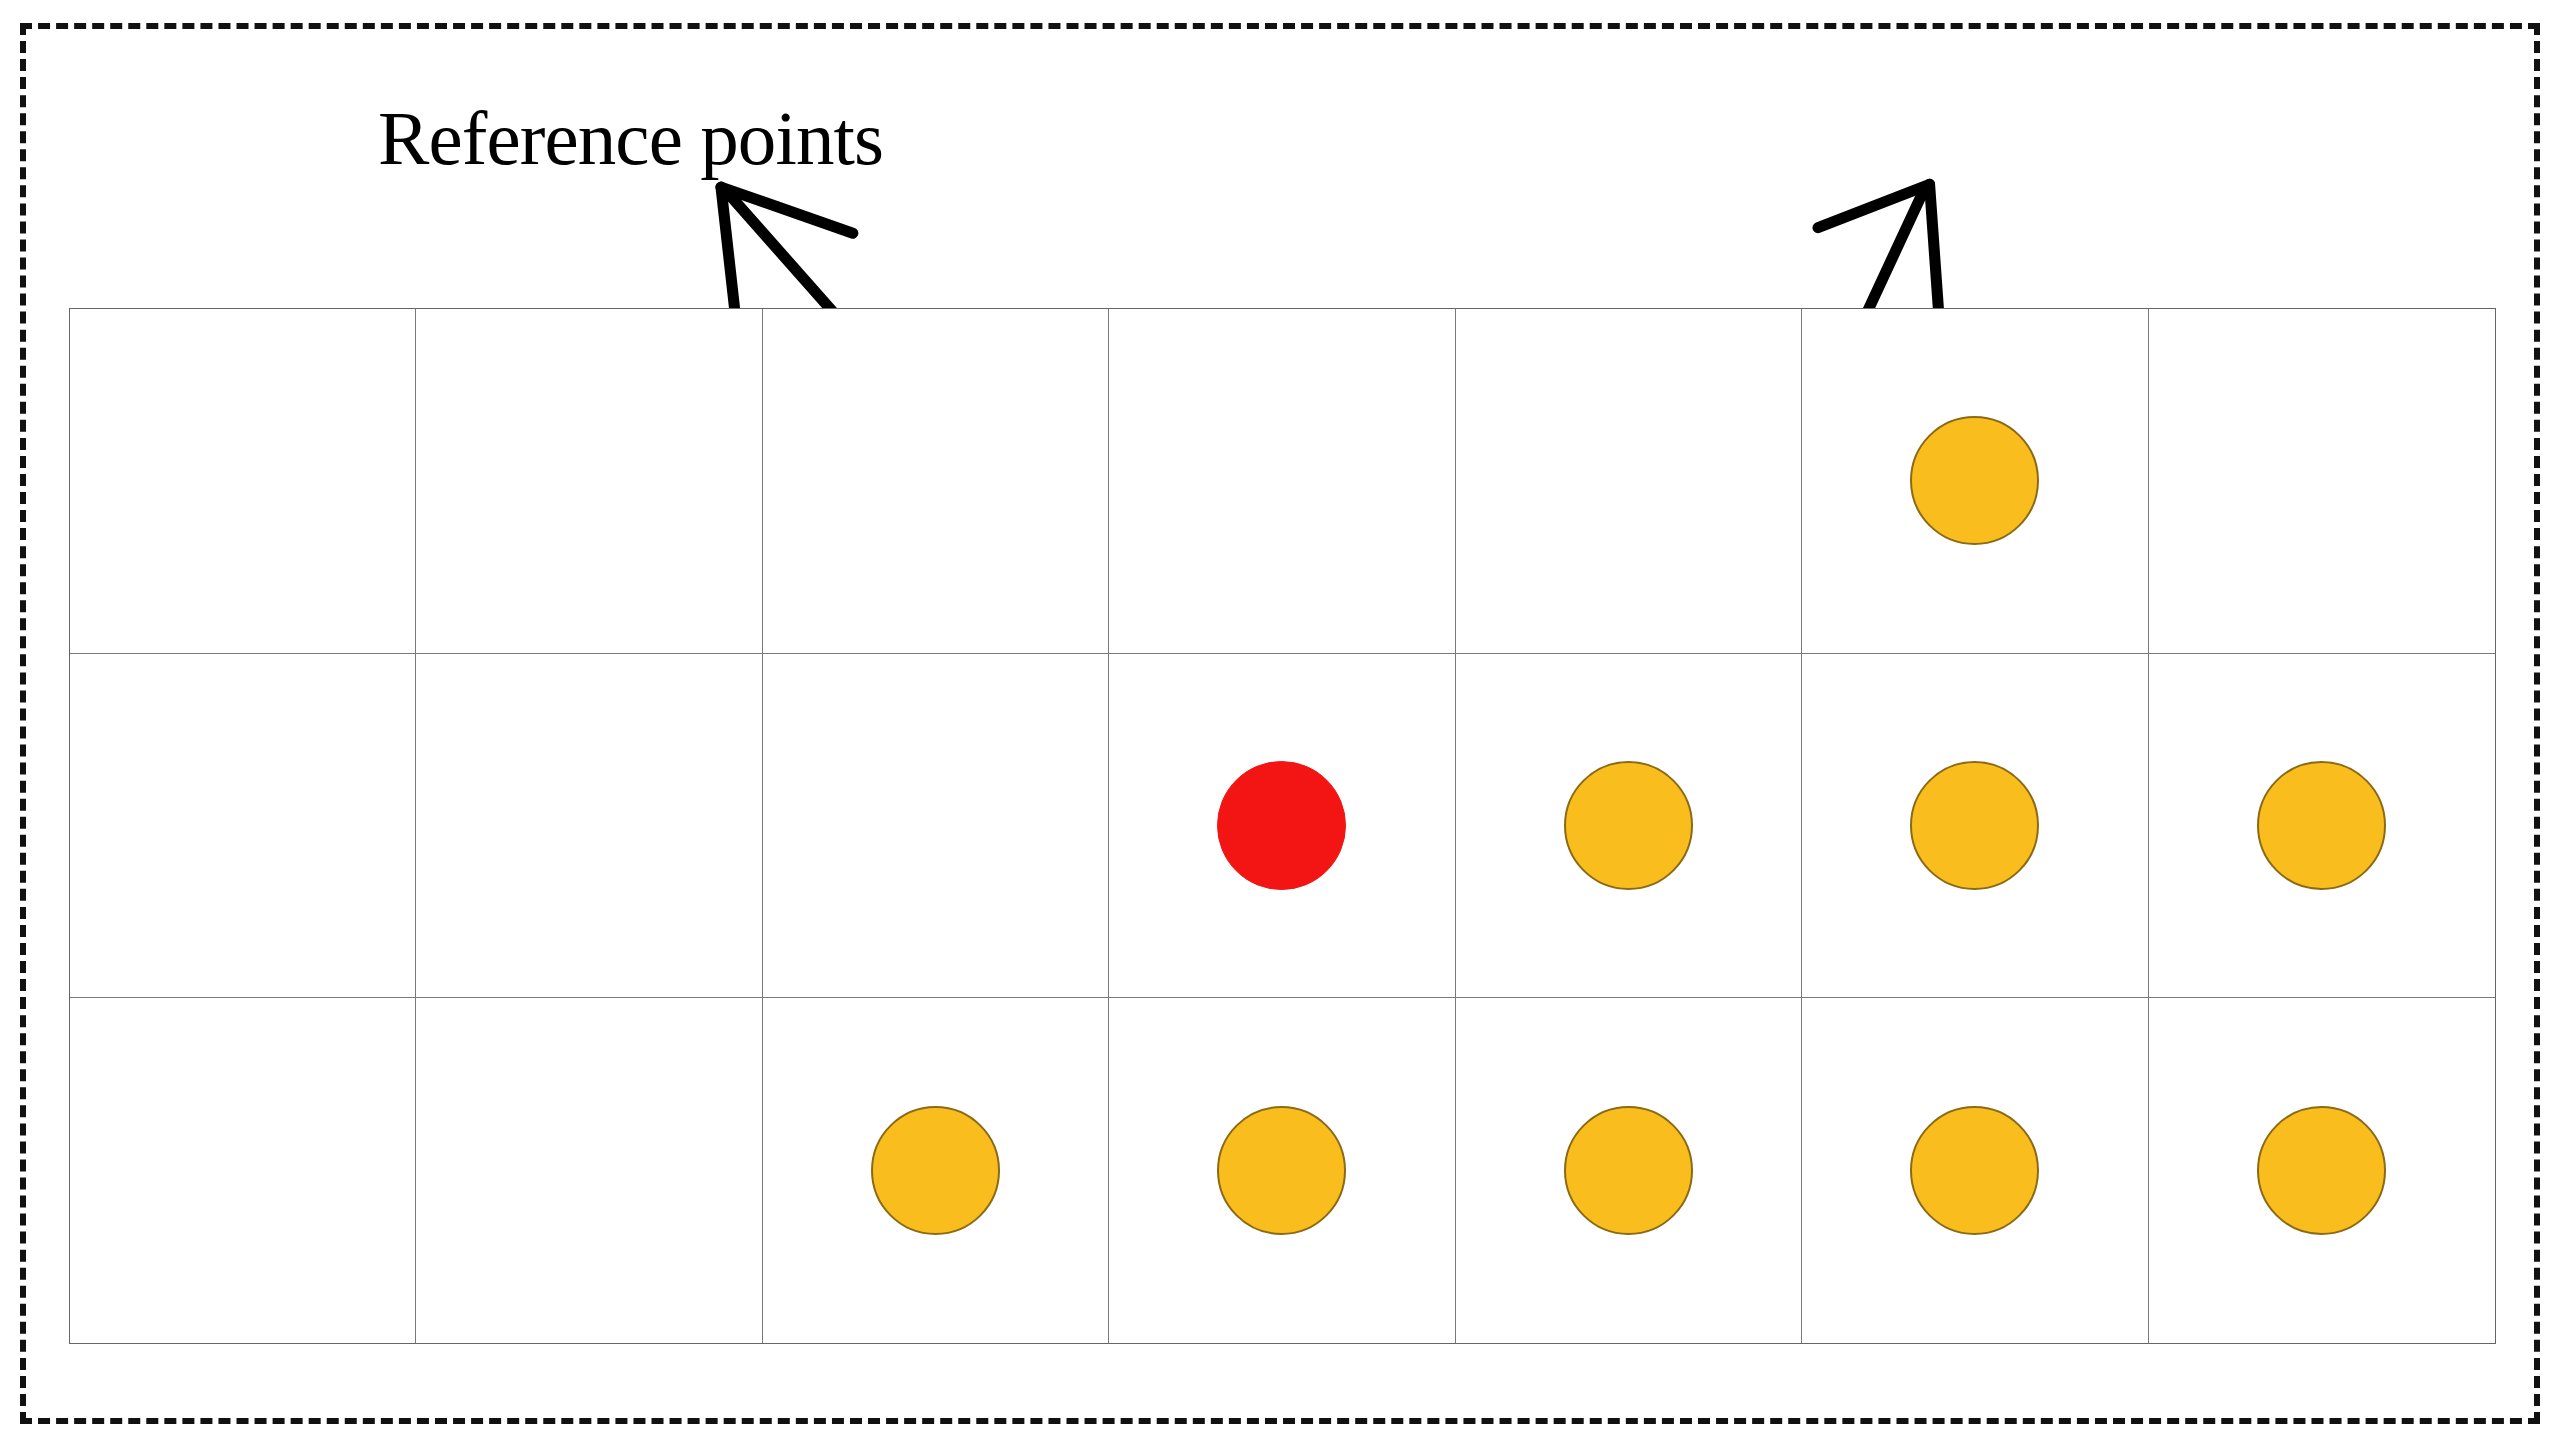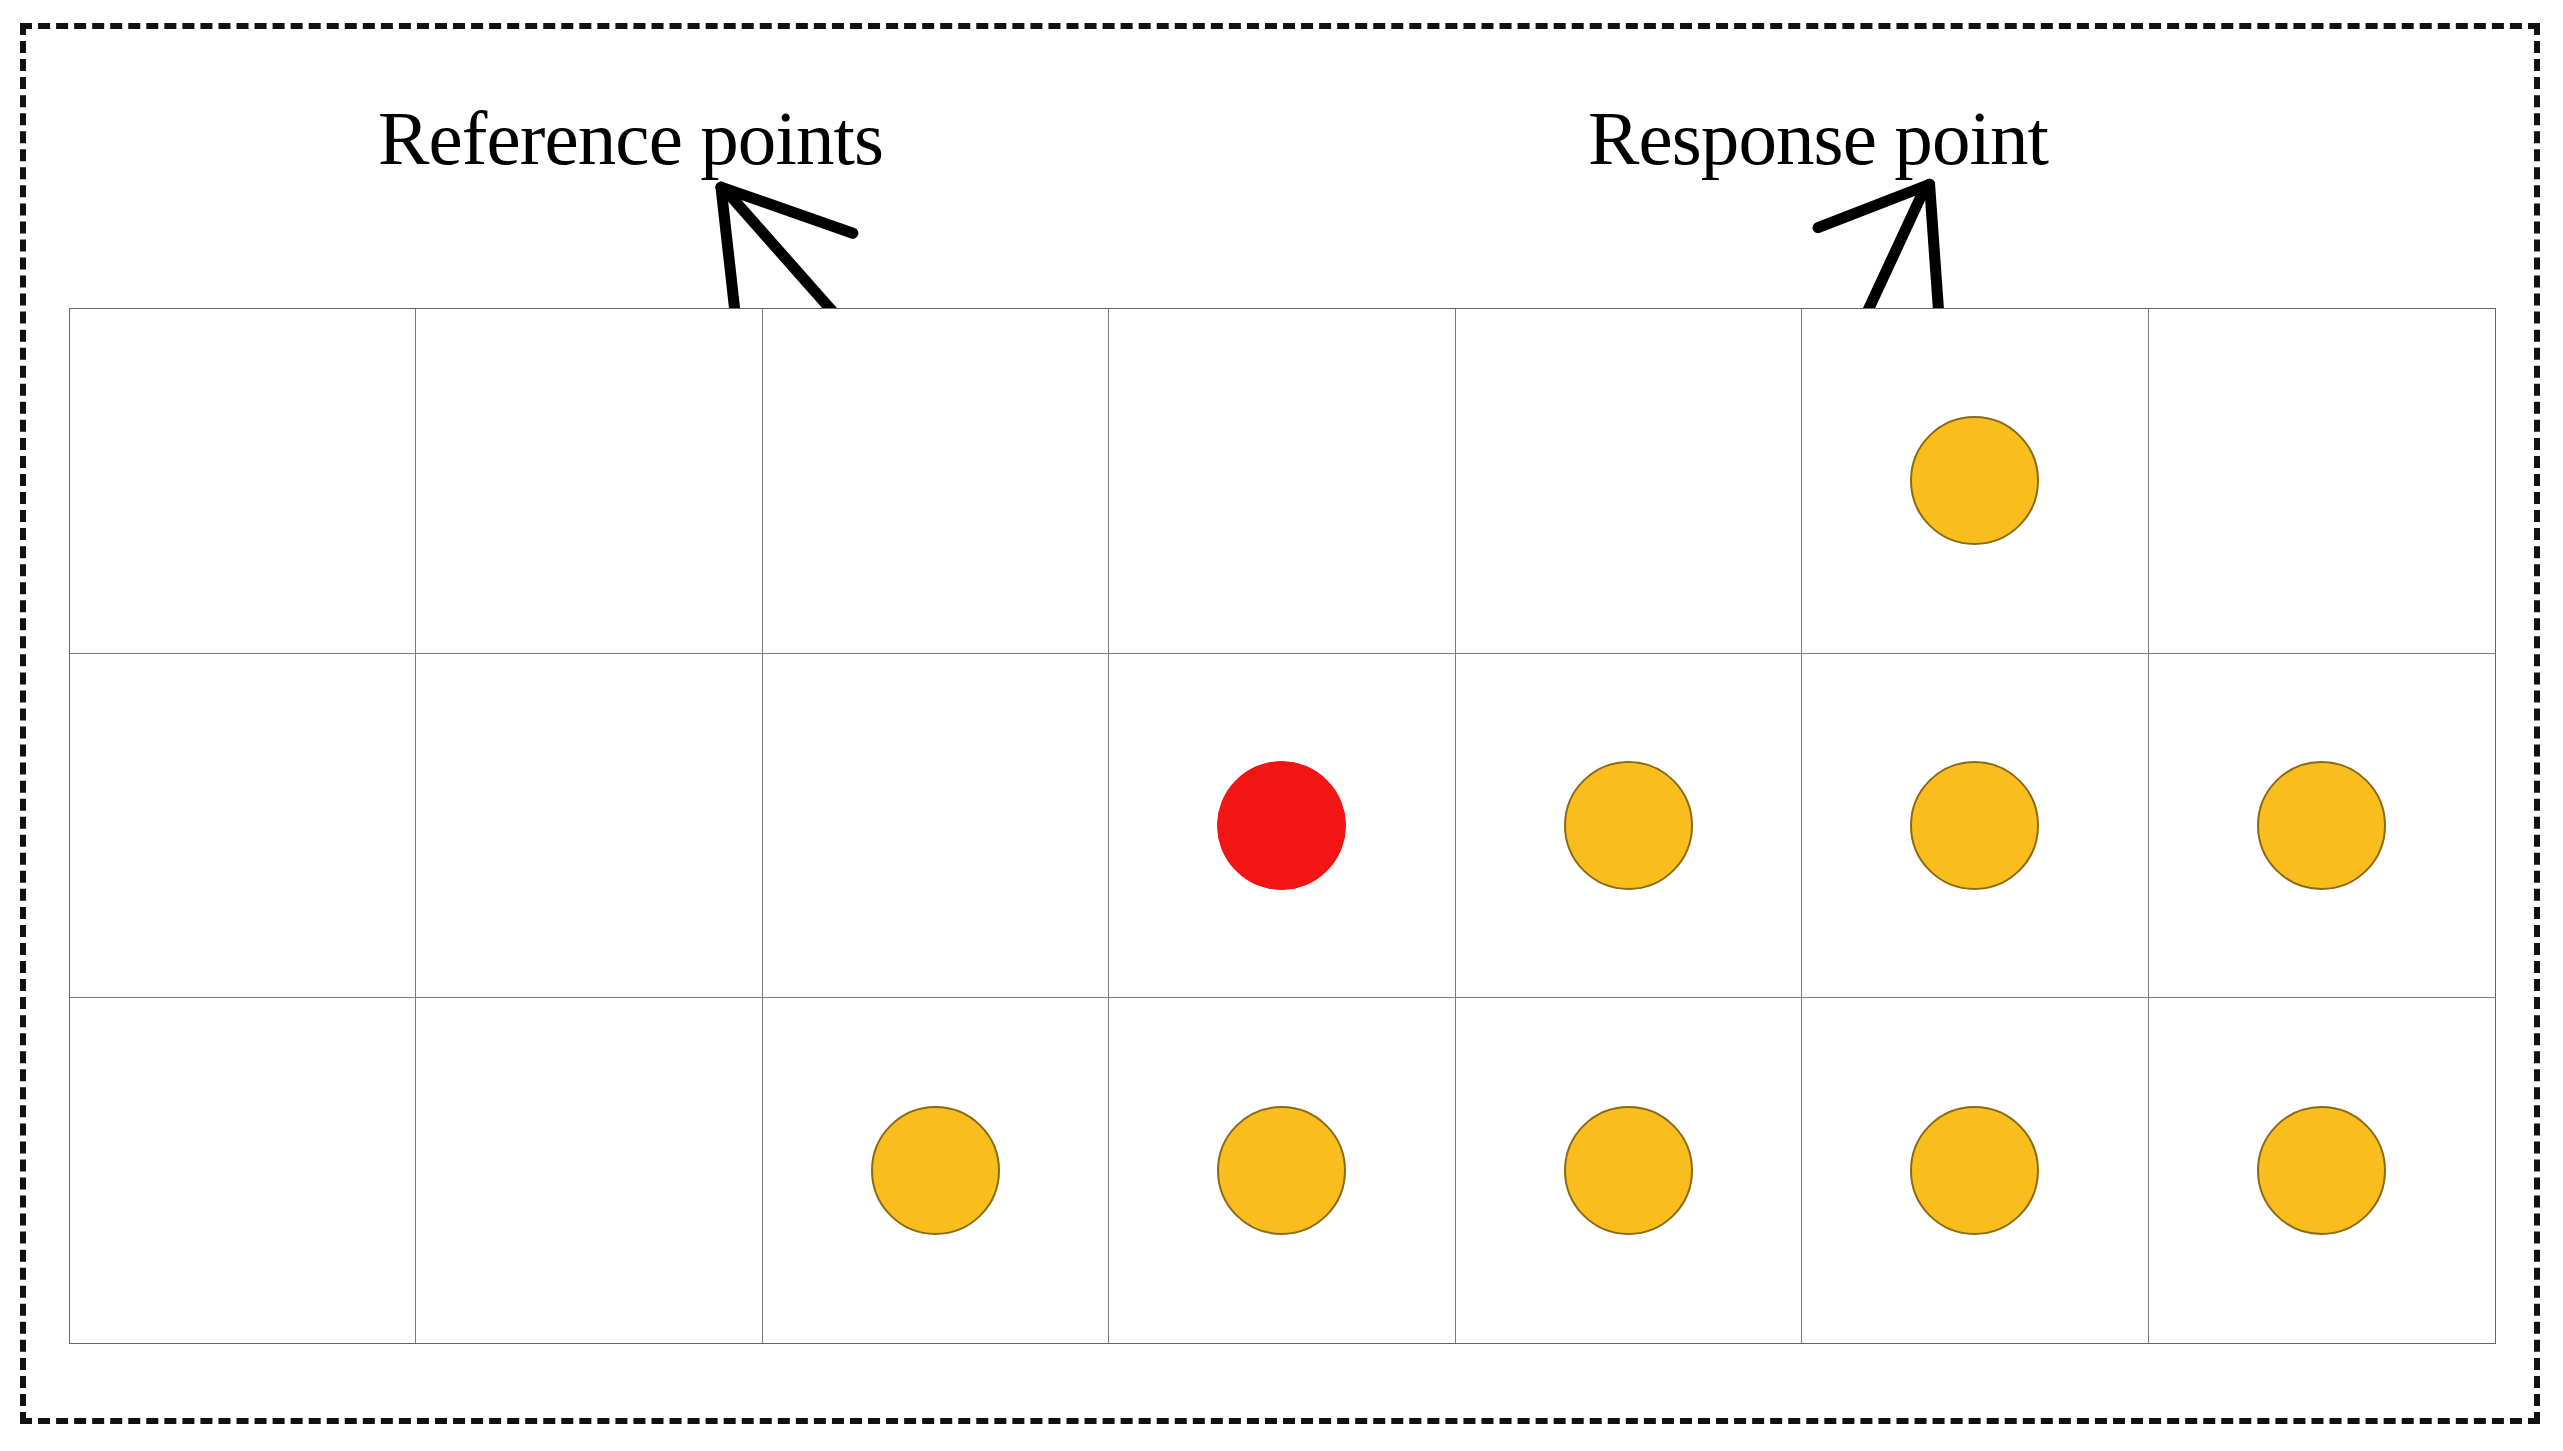--- a/index.html
+++ b/index.html
@@ -72,21 +72,20 @@
 </style>
 </head>
 <body>
 
 <div id="figure">
 
   <div id="dashed-frame" style="border-color: rgb(17, 17, 17); border-width: 6.5px; border-style: dashed;"></div>
 
   <div class="label" id="label-reference">Reference points</div>
 
-  <div class="label" id="label-response">Response point</div>
 
   <svg id="annotations" viewBox="0 0 2780 1574" width="2563" height="1451">
 
     <g>
       <line x1="1400" y1="900" x2="790" y2="210" stroke="#000000" stroke-width="12" stroke-linecap="round"></line>
       <line x1="782" y1="203" x2="925" y2="253" stroke="#000000" stroke-width="12" stroke-linecap="round"></line>
       <line x1="782" y1="203" x2="799" y2="355" stroke="#000000" stroke-width="12" stroke-linecap="round"></line>
     </g>
 
     <g>

